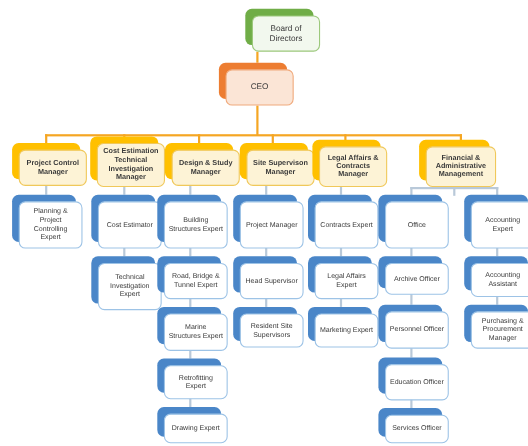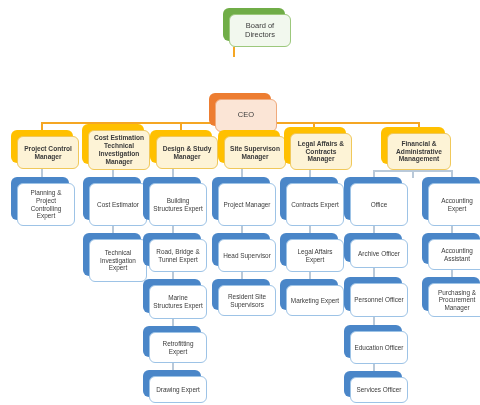--- a/index.html
+++ b/index.html
@@ -143,21 +143,21 @@
   <div class="line" style="left:451px; top:220px; width:2px; height:13px;"></div>
   <div class="line" style="left:451px; top:264px; width:2px; height:13px;"></div>
 
   <div class="node green" style="left:199px; top:8px; width:62px; height:33px; font-size:7.5px;margin-left:24px;">
     <div class="shadow"></div>
     <div class="face">
       <span class="label">Board of Directors</span>
     </div>
   </div>
 
-  <div class="node orange" style="left:209px; top:57px; width:62px; height:33px; font-size:7.5px;margin-top:36px;">
+  <div class="node orange" style="left:199px; top:57px; width:62px; height:33px; font-size:7.5px;">
     <div class="shadow"></div>
     <div class="face">
       <span class="label">CEO</span>
     </div>
   </div>
 
   <div class="node gold" style="left:11px; top:130px; width:62px; height:33px; font-size:6.6px;">
     <div class="shadow"></div>
     <div class="face">
       <span class="label">Project Control Manager</span>

